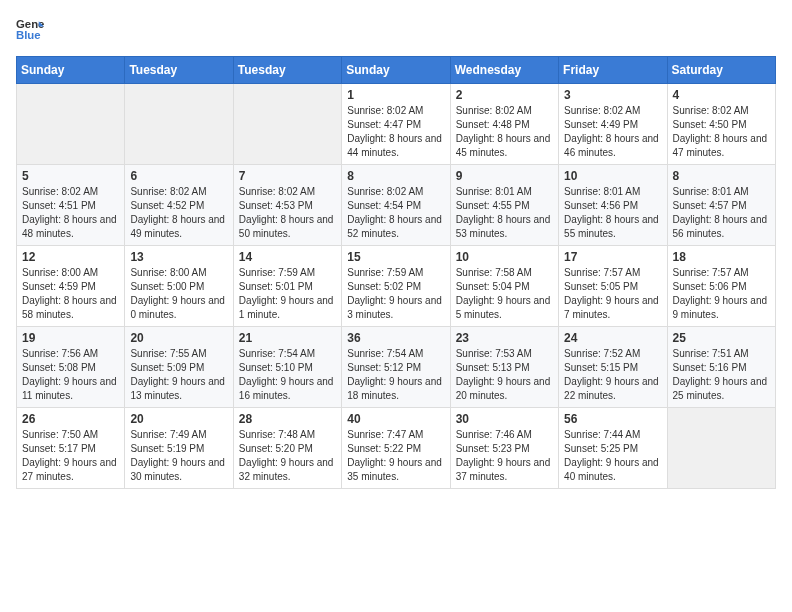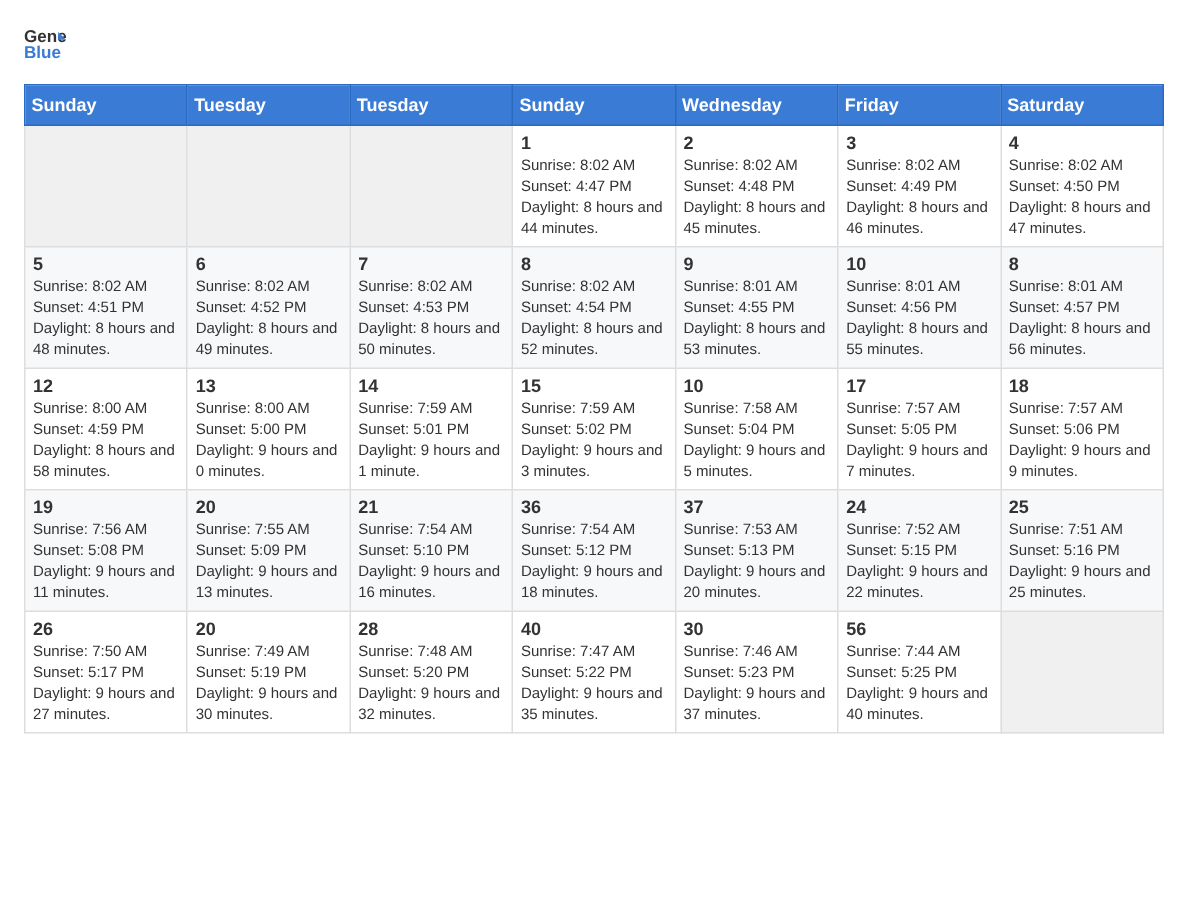--- a/index.html
+++ b/index.html
@@ -201,21 +201,21 @@
         </td>
         <td>
           <span class="day-number">21</span>
           <div class="day-info">Sunrise: 7:54 AM<br>Sunset: 5:10 PM<br>Daylight: 9 hours and 16 minutes.</div>
         </td>
         <td>
           <span class="day-number">36</span>
           <div class="day-info">Sunrise: 7:54 AM<br>Sunset: 5:12 PM<br>Daylight: 9 hours and 18 minutes.</div>
         </td>
         <td>
-          <span class="day-number">37</span>
+          <span class="day-number">23</span>
           <div class="day-info">Sunrise: 7:53 AM<br>Sunset: 5:13 PM<br>Daylight: 9 hours and 20 minutes.</div>
         </td>
         <td>
           <span class="day-number">24</span>
           <div class="day-info">Sunrise: 7:52 AM<br>Sunset: 5:15 PM<br>Daylight: 9 hours and 22 minutes.</div>
         </td>
         <td>
           <span class="day-number">25</span>
           <div class="day-info">Sunrise: 7:51 AM<br>Sunset: 5:16 PM<br>Daylight: 9 hours and 25 minutes.</div>
         </td>

